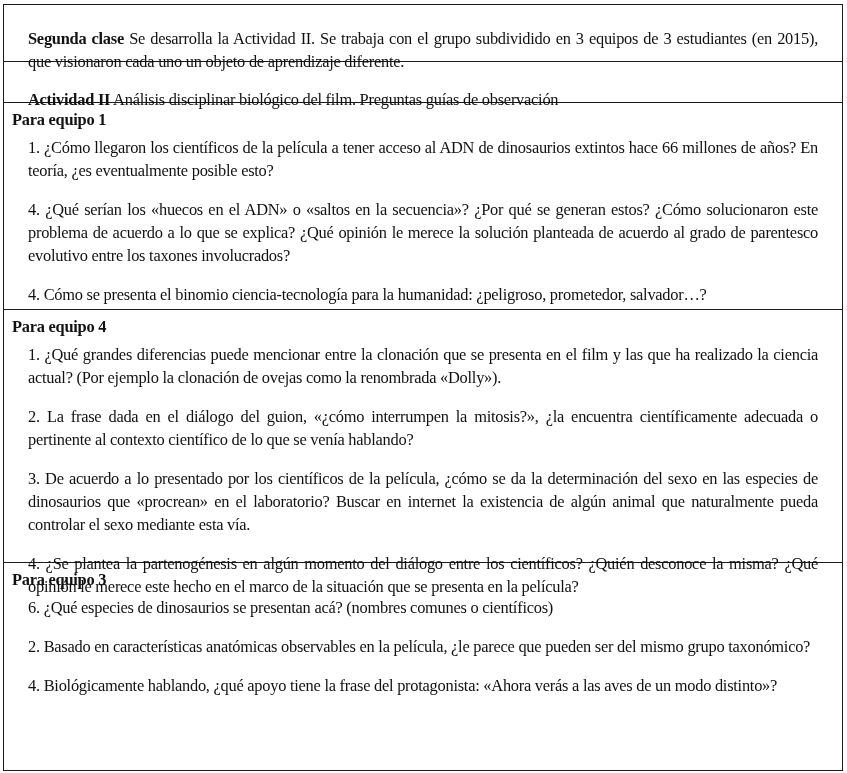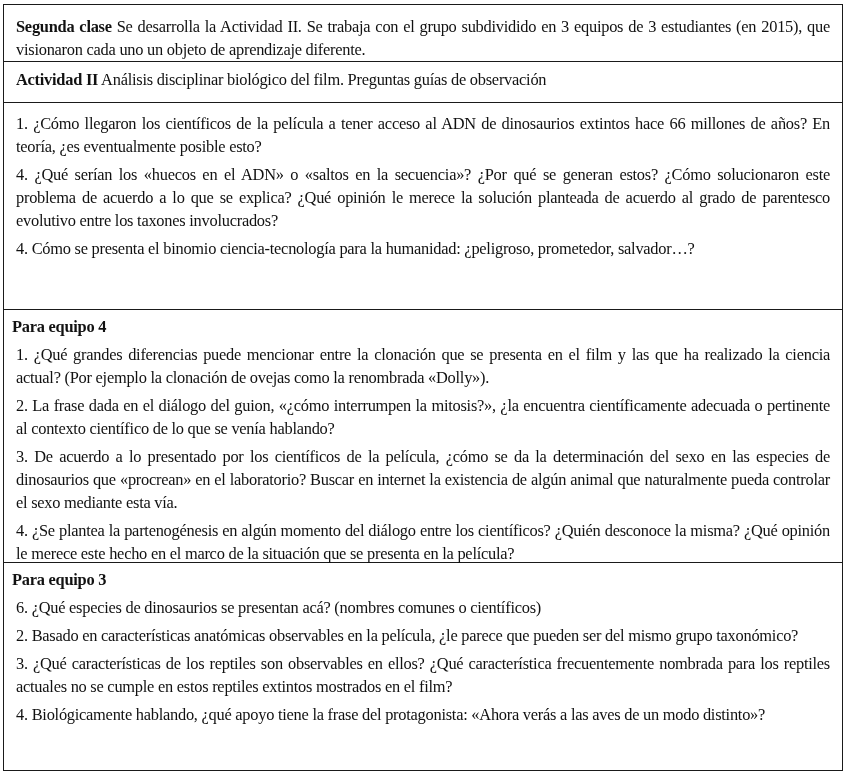--- a/index.html
+++ b/index.html
@@ -11,58 +11,58 @@
     color: #111;
     font-size: 16.4px;
     line-height: 23px;
   }
   .cell {
     border-top: 1.5px solid #1a1a1a;
     padding: 5px 8px 5px 8px;
     box-sizing: border-box;
   }
   .cell:first-child { border-top: none; }
-  .p { margin: 4px; text-align: justify; letter-spacing: -0.25px; }
+  .p { margin: 16px; text-align: justify; letter-spacing: -0.25px; }
   .p + .p { margin-top: 5px; }
   b { font-weight: bold; }
   .c-intro { height: 56px; padding-top: 6px; }
-  .c-act { height: 41px; padding-top: 2px; }
+  .c-act { height: 41px; padding-top: 10px; }
   .c-t1 { height: 207px; }
   .c-t2 { height: 253px; }
   .c-t3 { height: 208px; }
   .heading { margin: 0 0 5px 0; }
 </style>
 </head>
 <body>
 
 <div class="table">
 
   <div class="cell c-intro">
     <p class="p"><b>Segunda clase</b><span> Se desarrolla la Actividad II. Se trabaja con el grupo subdividido en 3 equipos de 3 estudiantes (en 2015), que visionaron cada uno un objeto de aprendizaje diferente.</span></p>
   </div>
 
   <div class="cell c-act">
     <p class="p"><b>Actividad II</b><span> Análisis disciplinar biológico del film. Preguntas guías de observación</span></p>
   </div>
 
   <div class="cell c-t1">
+    <p class="p heading"><b>Para equipo 1</b></p>
     <p class="p">1. ¿Cómo llegaron los científicos de la película a tener acceso al ADN de dinosaurios extintos hace 66 millones de años? En teoría, ¿es eventualmente posible esto?</p>
     <p class="p">4. ¿Qué serían los «huecos en el ADN» o «saltos en la secuencia»? ¿Por qué se generan estos? ¿Cómo solucionaron este problema de acuerdo a lo que se explica? ¿Qué opinión le merece la solución planteada de acuerdo al grado de parentesco evolutivo entre los taxones involucrados?</p>
     <p class="p">4. Cómo se presenta el binomio ciencia-tecnología para la humanidad: ¿peligroso, prometedor, salvador…?</p>
   </div>
 
   <div class="cell c-t2">
     <p class="p heading"><b>Para equipo 4</b></p>
     <p class="p">1. ¿Qué grandes diferencias puede mencionar entre la clonación que se presenta en el film y las que ha realizado la ciencia actual? (Por ejemplo la clonación de ovejas como la renombrada «Dolly»).</p>
     <p class="p">2. La frase dada en el diálogo del guion, «¿cómo interrumpen la mitosis?», ¿la encuentra científicamente adecuada o pertinente al contexto científico de lo que se venía hablando?</p>
     <p class="p">3. De acuerdo a lo presentado por los científicos de la película, ¿cómo se da la determinación del sexo en las especies de dinosaurios que «procrean» en el laboratorio? Buscar en internet la existencia de algún animal que naturalmente pueda controlar el sexo mediante esta vía.</p>
     <p class="p">4. ¿Se plantea la partenogénesis en algún momento del diálogo entre los científicos? ¿Quién desconoce la misma? ¿Qué opinión le merece este hecho en el marco de la situación que se presenta en la película?</p>
   </div>
 
   <div class="cell c-t3">
     <p class="p heading"><b>Para equipo 3</b></p>
     <p class="p">6. ¿Qué especies de dinosaurios se presentan acá? (nombres comunes o científicos)</p>
     <p class="p">2. Basado en características anatómicas observables en la película, ¿le parece que pueden ser del mismo grupo taxonómico?</p>
-    <p class="p">3. ¿Qué características de los reptiles son observables en ellos? ¿Qué característica frecuentemente nombrada para los reptiles actuales no se cumple en estos reptiles extintos mostrados en el film?</p>
     <p class="p">4. Biológicamente hablando, ¿qué apoyo tiene la frase del protagonista: «Ahora verás a las aves de un modo distinto»?</p>
   </div>
 
 </div>
 
 </body></html>

